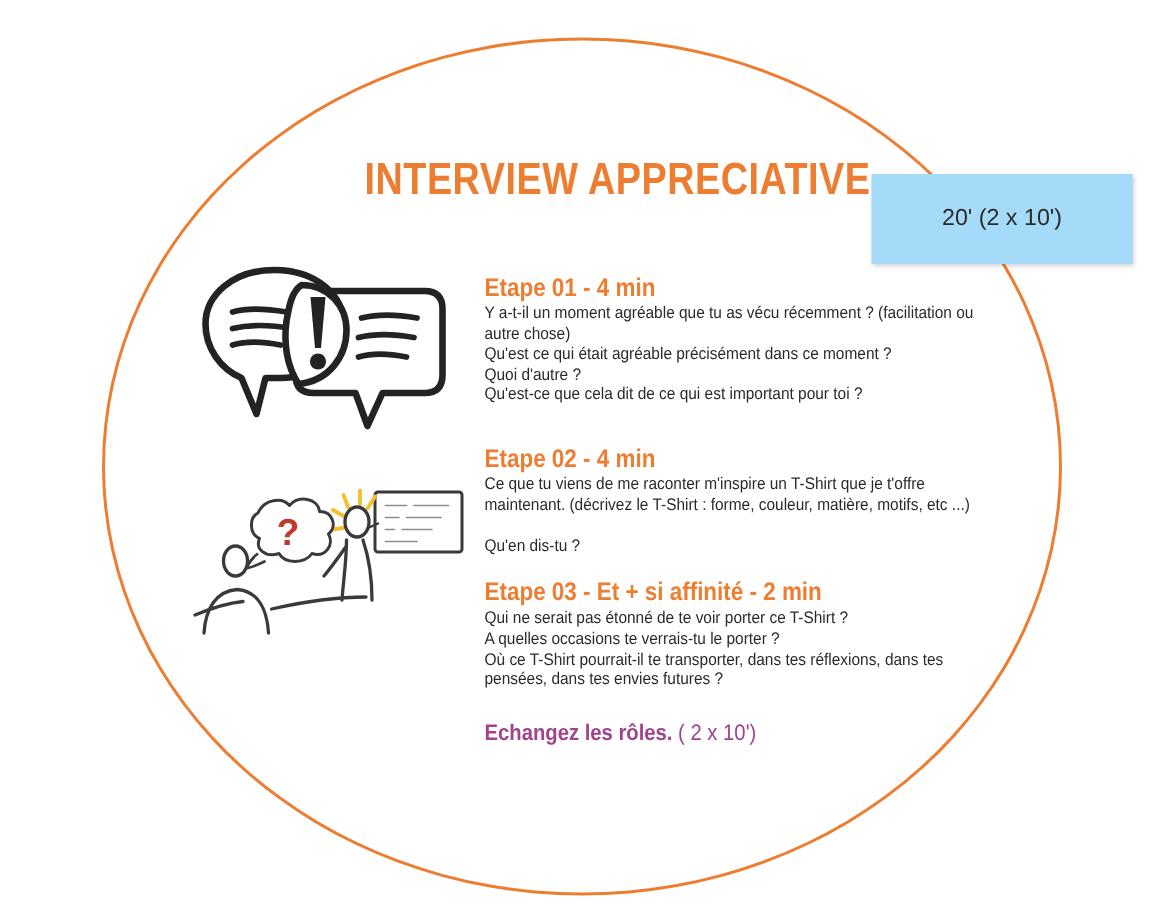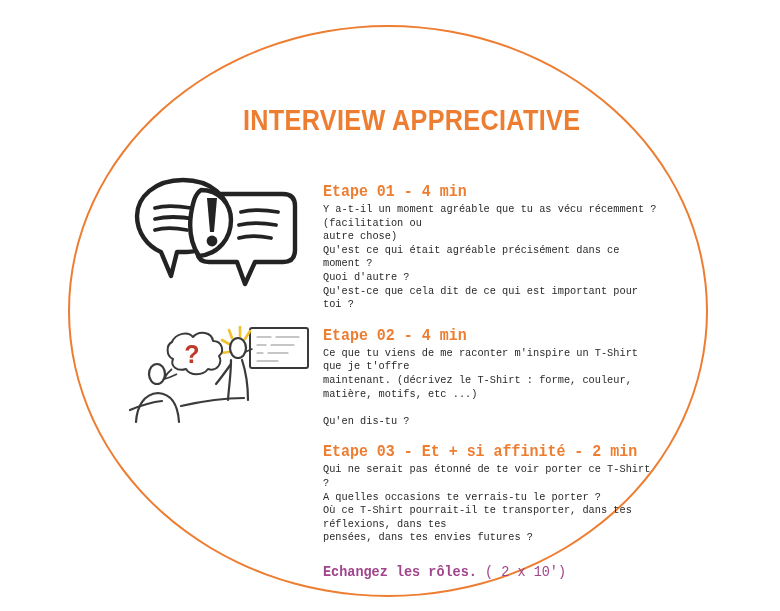--- a/index.html
+++ b/index.html
@@ -71,21 +71,20 @@
     color: #2b2b2b;
     font-family: "Liberation Sans", sans-serif;
   }
 
   
   .content {
     position: absolute;
     left: 323px;
     top: 182px;
     width: 340px;
-    font-family: Liberation Mono, monospace;
   }
   .step { margin-bottom: 11px; }
   .step-heading {
     color: #ED7D31;
     font-weight: bold;
     font-size: 17px;
     line-height: 20px;
     letter-spacing: 0px;
     transform: scaleX(0.88);
     transform-origin: left center;
@@ -96,21 +95,21 @@
     color: #2a2a2a;
     font-size: 11.2px;
     line-height: 13.6px;
     transform: scaleX(0.92);
     transform-origin: left top;
     width: 368px;
   }
   .step-body .line { display: block; }
   .step-body .line.blank { height: 13.6px; }
 
-  #step-2 { margin-top: 14px; }
+  #step-2 { margin-top: 25px; }
   #step-3 { margin-top: 14px; }
 
   .closing {
     margin-top: 18px;
     font-size: 15px;
     line-height: 19px;
     color: #A0448C;
     transform: scaleX(0.9);
     transform-origin: left center;
     white-space: nowrap;
@@ -137,20 +136,23 @@
 </style>
 </head>
 <body>
 
 <div id="slide">
 
   <div class="ring"></div>
 
   <div class="title">INTERVIEW APPRECIATIVE</div>
 
+  <div class="duration-box">
+    <span class="duration-text">20' (2 x 10')</span>
+  </div>
 
   <div class="illus-bubbles">
     <svg viewBox="0 0 172 120" width="172" height="120" xmlns="http://www.w3.org/2000/svg">
       <g fill="none" stroke="#232323" stroke-width="4.4" stroke-linecap="round" stroke-linejoin="round">
 
         <path d="M76 22 H150 Q162 22 162 34 V78 Q162 90 150 90 H122 L112 112 L104 90 H76 Q64 90 64 78 V34 Q64 22 76 22 Z" fill="#ffffff"></path>
 
         <path d="M50 8 C78 8 96 25 96 44 C96 63 78 80 54 80 L44 80 L38 104 L28 80 C14 74 4 60 4 44 C4 25 22 8 50 8 Z" fill="#ffffff"></path>
 
         <path d="M22 36 C32 33 46 34 58 36" stroke-width="3.8"></path>

